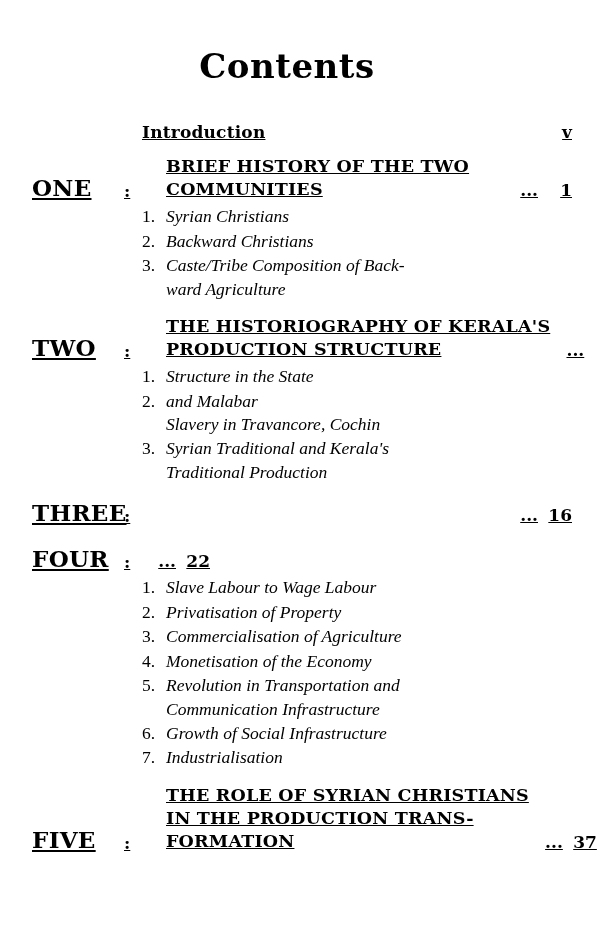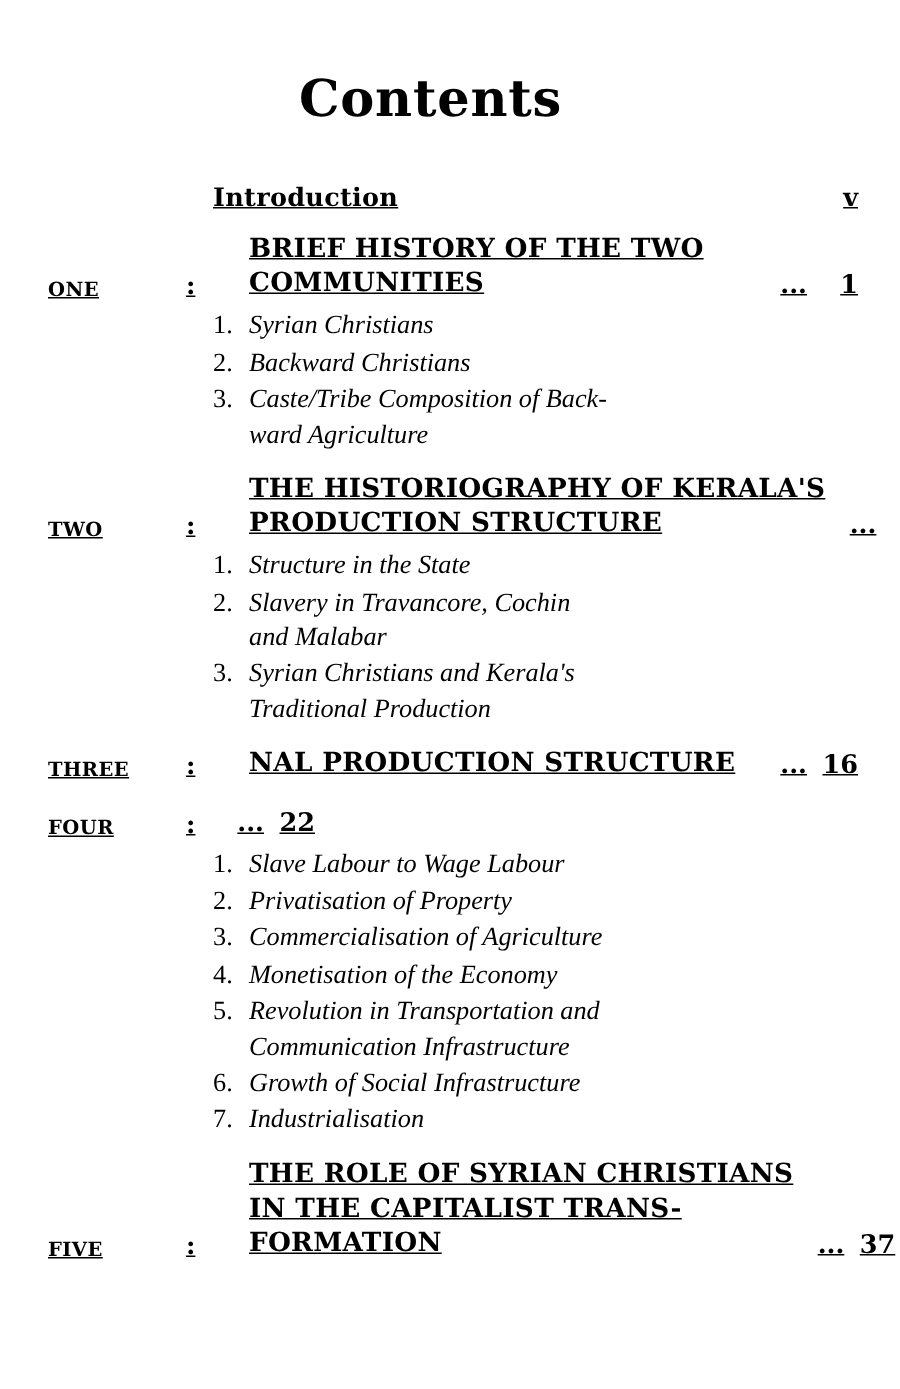--- a/index.html
+++ b/index.html
@@ -44,21 +44,21 @@
     margin-bottom: 13px;
   }
   .chapter-row {
     margin-bottom: 2px;
   }
   .col-num {
     width: 92px;
     flex: 0 0 92px;
     font-family: "DejaVu Serif", serif;
     font-weight: bold;
-    font-size: 13px;
+    font-size: 23px;
     text-align: left;
     padding-top: 1px;
     letter-spacing: 0.3px;
   }
   .col-colon {
     width: 18px;
     flex: 0 0 18px;
     font-family: "DejaVu Serif", serif;
     font-weight: bold;
     font-size: 17px;
@@ -204,38 +204,37 @@
     <div class="subitems">
       <div class="subitem">
         <div class="sub-num">1.</div>
         <div class="sub-text">
           <span class="sline">Structure in the State</span>
         </div>
       </div>
       <div class="subitem">
         <div class="sub-num">2.</div>
         <div class="sub-text">
+          <span class="sline">and Malabar</span>
           <span class="sline">Slavery in Travancore, Cochin</span>
-          <span class="sline">and Malabar</span>
         </div>
       </div>
       <div class="subitem">
         <div class="sub-num">3.</div>
         <div class="sub-text">
-          <span class="sline">Syrian Christians and Kerala's</span>
+          <span class="sline">Syrian Traditional and Kerala's</span>
           <span class="sline">Traditional Production</span>
         </div>
       </div>
     </div>
 
     <div class="row chapter-row">
       <div class="col-num">THREE</div>
       <div class="col-colon">:</div>
       <div class="col-title">
-        <span class="tline">NAL PRODUCTION STRUCTURE</span>
       </div>
       <div class="col-dots">...</div>
       <div class="col-page">16</div>
     </div>
     <div class="gap-after-sub"></div>
     <div style="height:10px"></div>
 
     <div class="row chapter-row">
       <div class="col-num">FOUR</div>
       <div class="col-colon">:</div>
@@ -286,21 +285,21 @@
           <span class="sline">Industrialisation</span>
         </div>
       </div>
     </div>
 
     <div class="row chapter-row">
       <div class="col-num">FIVE</div>
       <div class="col-colon">:</div>
       <div class="col-title">
         <span class="tline">THE ROLE OF SYRIAN CHRISTIANS</span>
-        <span class="tline">IN THE CAPITALIST TRANS-</span>
+        <span class="tline">IN THE PRODUCTION TRANS-</span>
         <span class="tline">FORMATION</span>
       </div>
       <div class="col-dots">...</div>
       <div class="col-page">37</div>
     </div>
 
   </div>
 </div>
 
 </body></html>

